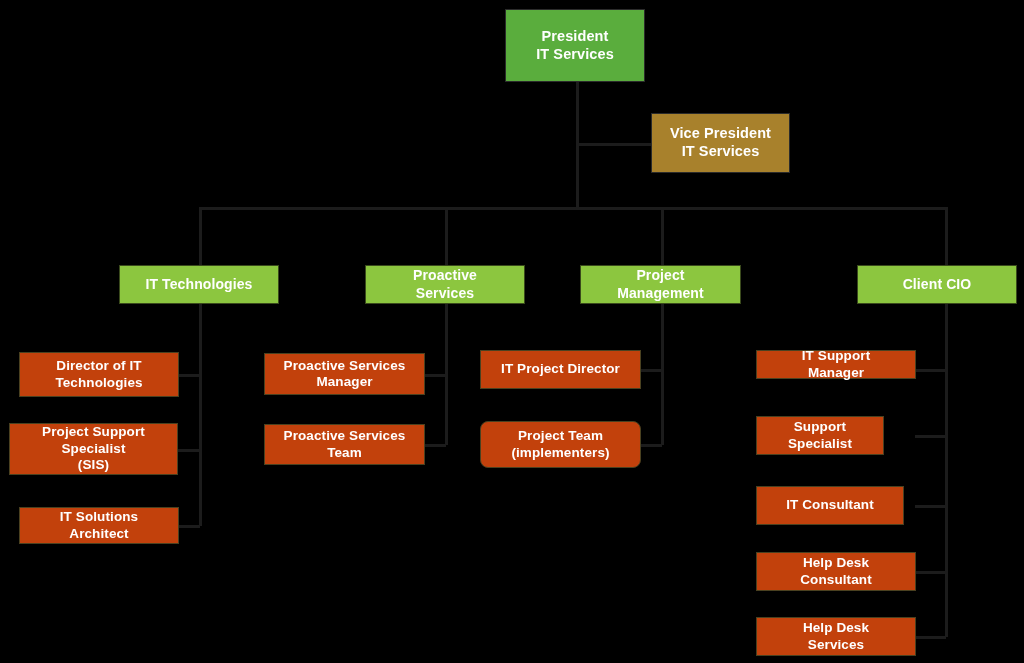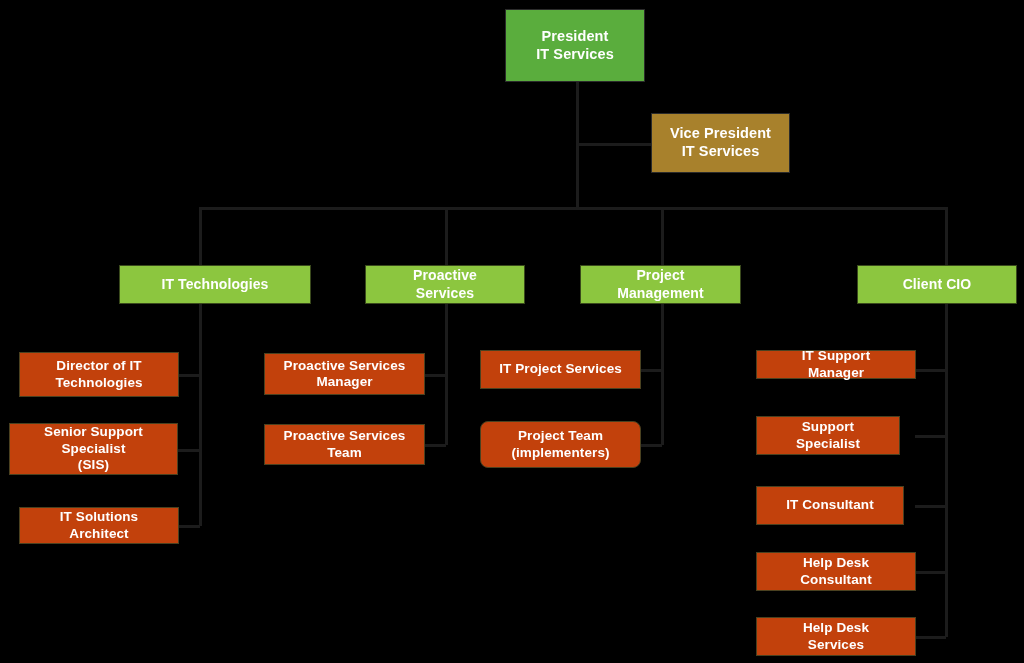--- a/index.html
+++ b/index.html
@@ -83,35 +83,35 @@
       <div class="line" style="background: rgb(28, 28, 28); left: 915px; top: 435px; width: 31px; height: 3px;"></div>
       <div class="line" style="background: rgb(28, 28, 28); left: 915px; top: 505px; width: 31px; height: 3px;"></div>
       <div class="line" style="background: rgb(28, 28, 28); left: 915px; top: 571px; width: 31px; height: 3px;"></div>
       <div class="line" style="background: rgb(28, 28, 28); left: 915px; top: 636px; width: 31px; height: 3px;"></div>
     </div>
   <div id="node-layer">
       <div class="node president" style="left: 505px; top: 9px; width: 140px; height: 73px;">President
 IT Services</div>
       <div class="node vicepresident" style="left: 651px; top: 113px; width: 139px; height: 60px;">Vice President
 IT Services</div>
-      <div class="node division" style="left: 119px; top: 265px; width: 192px; height: 39px; text-align: right;">IT Technologies</div>
+      <div class="node division" style="left: 119px; top: 265px; width: 160px; height: 39px; text-align: right;">IT Technologies</div>
       <div class="node division" style="left: 365px; top: 265px; width: 160px; height: 39px;">Proactive Services</div>
       <div class="node division" style="left: 580px; top: 265px; width: 161px; height: 39px;">Project Management</div>
       <div class="node division" style="left: 857px; top: 265px; width: 160px; height: 39px;">Client CIO</div>
       <div class="node leaf" style="left: 19px; top: 352px; width: 160px; height: 45px;">Director of IT
 Technologies</div>
-      <div class="node leaf" style="left: 9px; top: 423px; width: 169px; height: 52px;">Senior Support Specialist
+      <div class="node leaf" style="left: 9px; top: 423px; width: 169px; height: 52px;">Project Support Specialist
 (SIS)</div>
       <div class="node leaf" style="left: 19px; top: 507px; width: 160px; height: 37px;">IT Solutions Architect</div>
       <div class="node leaf" style="left: 264px; top: 353px; width: 161px; height: 42px;">Proactive Services
 Manager</div>
       <div class="node leaf" style="left: 264px; top: 424px; width: 161px; height: 41px;">Proactive Services
 Team</div>
-      <div class="node leaf" style="left: 480px; top: 350px; width: 161px; height: 39px;">IT Project Services</div>
+      <div class="node leaf" style="left: 480px; top: 350px; width: 161px; height: 39px;">IT Project Director</div>
       <div class="node leaf" style="left: 480px; top: 421px; width: 161px; height: 47px; border-radius: 8px;">Project Team
 (implementers)</div>
       <div class="node leaf" style="left: 756px; top: 350px; width: 160px; height: 29px;">IT Support Manager</div>
-      <div class="node leaf" style="left: 756px; top: 416px; width: 144px; height: 39px;">Support Specialist</div>
+      <div class="node leaf" style="left: 756px; top: 416px; width: 128px; height: 39px;">Support Specialist</div>
       <div class="node leaf" style="left: 756px; top: 486px; width: 148px; height: 39px;">IT Consultant</div>
       <div class="node leaf" style="left: 756px; top: 552px; width: 160px; height: 39px;">Help Desk Consultant</div>
       <div class="node leaf" style="left: 756px; top: 617px; width: 160px; height: 39px;">Help Desk Services</div>
     </div>
 </div>
 
 </body></html>

